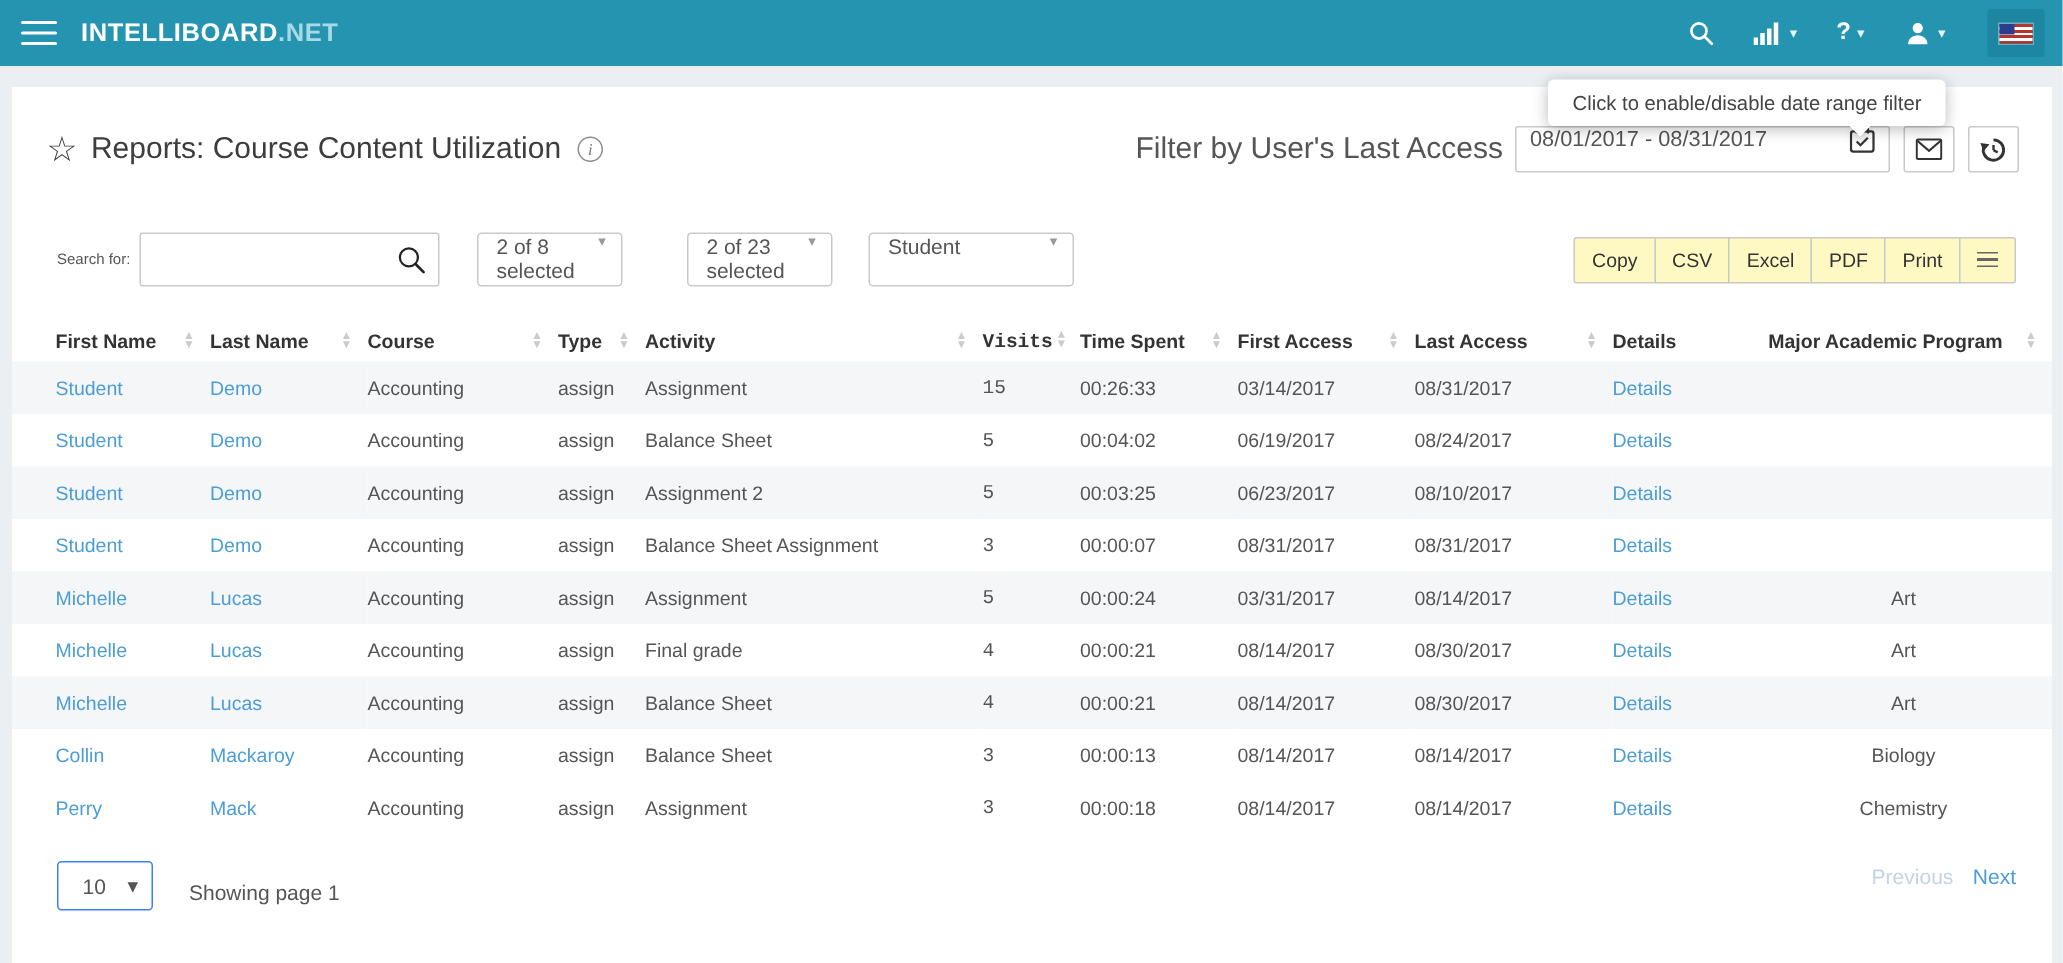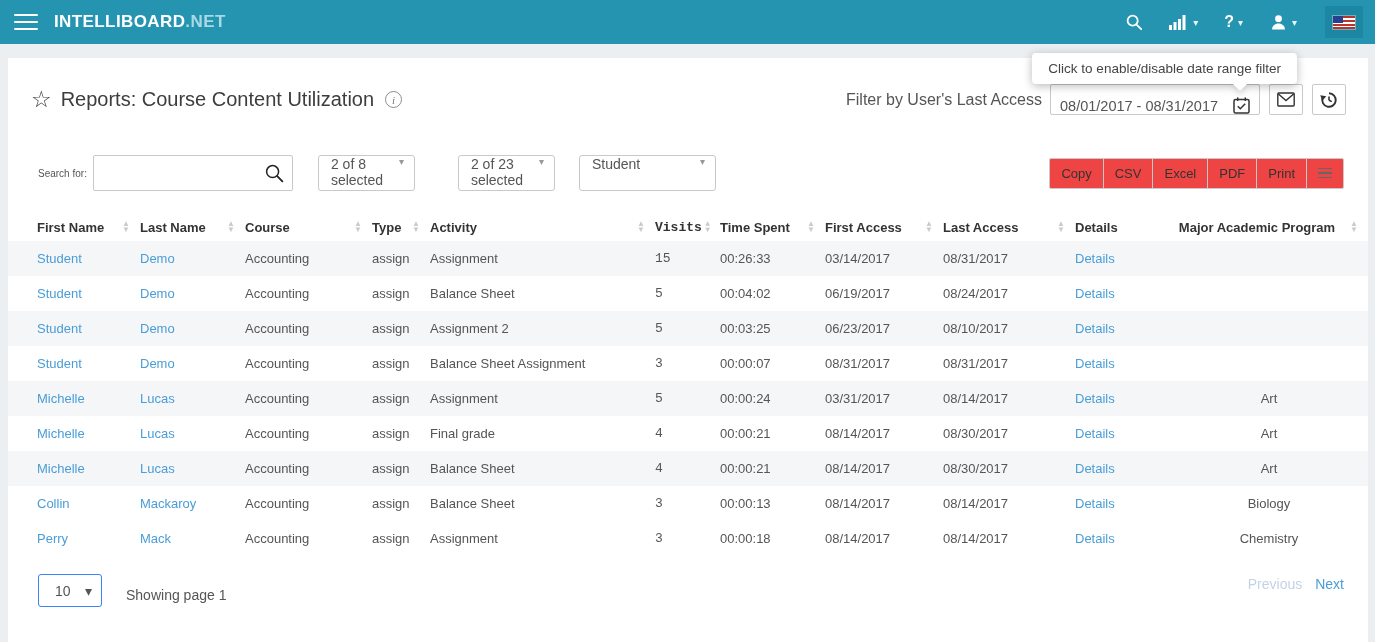--- a/index.html
+++ b/index.html
@@ -38,43 +38,43 @@
 
   
   .report-header { display:flex; align-items:center; padding:26px 22px 0 23px; }
   .title-wrap { display:flex; align-items:center; gap:9px; }
   .star { font-size:23px; color:#3d3d3d; line-height:1; cursor:pointer; }
   .page-title { font-size:20px; color:#3d3d3d; }
   .info-circle { width:17px; height:17px; border:1px solid #8d8d8d; border-radius:50%;
     color:#777; font-size:11px; font-style:italic; font-family:"Liberation Serif",serif;
     display:flex; align-items:center; justify-content:center; margin-left:2px; }
   .filter-wrap { margin-left:auto; display:flex; align-items:center; }
-  .filter-label { font-size:16px; color:#555; margin-right:8px; }
-  .date-box { width:210px; height:31px; border:1px solid #c9c9c9; border-radius:2px;
-    display:flex; align-items:flex-end; padding:0 9px; cursor:pointer; }
+  .filter-label { font-size:20px; color:#555; margin-right:8px; }
+  .date-box { width:250px; height:31px; border:1px solid #c9c9c9; border-radius:2px;
+    display:flex; align-items:flex-start; padding:0 9px; cursor:pointer; }
   .date-text { font-size:14.5px; color:#555; flex:1; }
   .icon-btn { width:34px; height:31px; border:1px solid #c9c9c9; border-radius:2px; background:#fff;
     display:flex; align-items:center; justify-content:center; margin-left:9px; cursor:pointer; }
 
   
   .toolbar { display:flex; align-items:center; padding:0 24px 0 30px; margin-top:40px; }
   .search-label { font-size:10px; color:#555; margin-right:6px; }
   .search-box { width:200px; height:36px; border:1px solid #c9c9c9; border-radius:2px;
     display:flex; align-items:center; padding:0 8px; }
   .search-box input { border:none; outline:none; flex:1; font-size:14px; color:#555; min-width:0;
     font-family:inherit; }
   .select { height:36px; border:1px solid #c9c9c9; border-radius:3px; background:#fff;
     display:flex; justify-content:space-between; padding:0 10px 0 12px;
     font-size:14px; color:#555; cursor:pointer; }
   .sel1 { width:97px;  margin-left:25px; }
   .sel2 { width:97px;  margin-left:43px; }
   .sel3 { width:137px; margin-left:24px; }
   .select .caret2 { font-size:10px; color:#999; margin-left:6px; }
   .export-group { margin-left:auto; display:flex; }
-  .export-btn { height:31px; padding:0 11px; background:#ef4444; border:1px solid #c9c9c9;
+  .export-btn { height:31px; padding:0 11px; background:#fef9c3; border:1px solid #c9c9c9;
     margin-left:-1px; font-size:13px; color:#333; font-family:inherit; cursor:pointer; }
   .export-btn:first-child { border-radius:2px 0 0 2px; margin-left:0; }
   .export-btn:last-child { border-radius:0 2px 2px 0; }
   .menu-lines { display:flex; flex-direction:column; gap:3px; }
   .menu-lines span { width:14px; height:1.5px; background:#666; }
 
   
   table { width:100%; border-collapse:collapse; table-layout:fixed; margin-top:22px; }
   th { font-size:13px; font-weight:bold; color:#333; text-align:left; height:28px;
     position:relative; padding-right:24px; cursor:pointer; }

